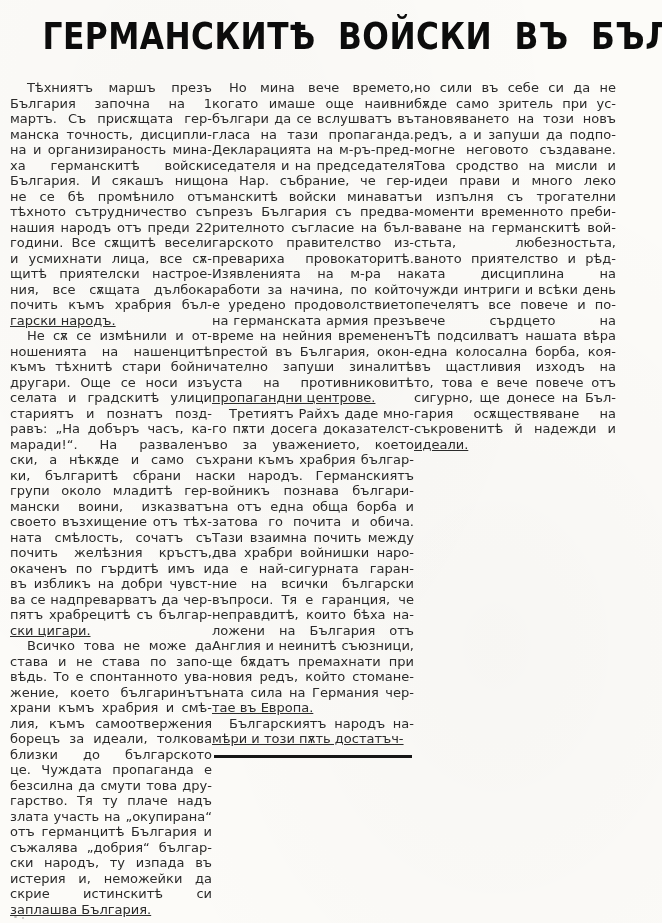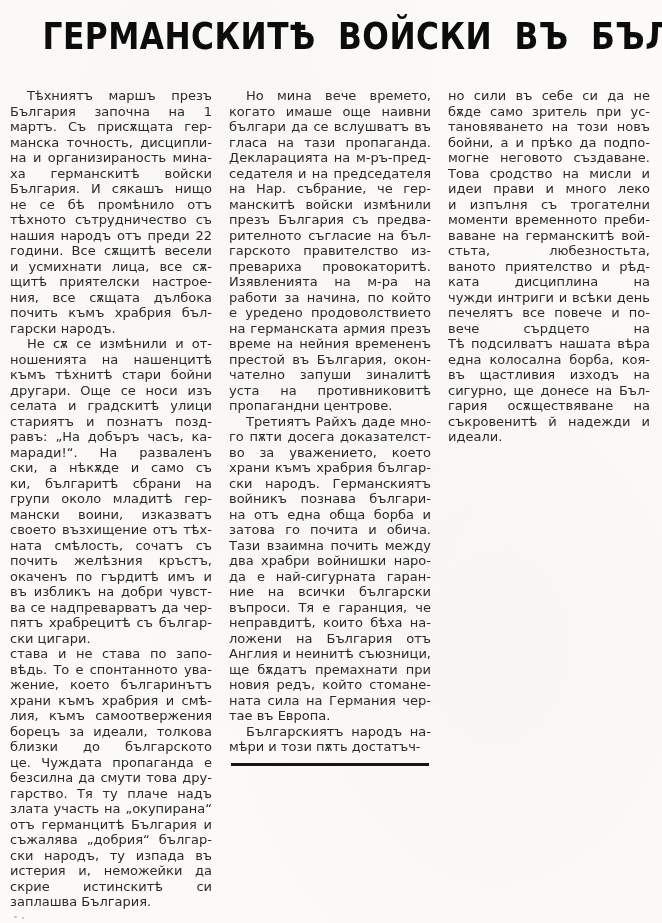--- a/index.html
+++ b/index.html
@@ -37,22 +37,21 @@
     line-height: 40px;
     color: #0c0c0c;
     letter-spacing: 0.5px;
     word-spacing: 12px;
     white-space: nowrap;
     transform: scaleX(0.92) scaleY(1.08);
     transform-origin: center top;
   }
   .columns {
     display: flex;
-    gap: 17px;
-    margin-top: 24px;
+    margin-top: 16px;
   }
   .col {
     width: 202px;
     flex: 0 0 202px;
   }
   .para {
     margin: 0;
   }
   .line {
     font-size: 13px;
@@ -62,20 +61,21 @@
     text-align-last: justify;
     white-space: normal;
     overflow: hidden;
     color: #2b2b2b;
   }
   .line.indent {
     padding-left: 17px;
   }
   .line.last {
     text-align-last: left;
+    text-decoration: underline;
   }
   .rule {
     border: none;
     border-top: 3px solid #161616;
     margin: 8px 2px 0 2px;
   }
   
   .speck {
     position: absolute;
     background: rgba(60,60,60,0.35);
@@ -125,20 +125,21 @@
           <div class="line">своето възхищение отъ тѣх-</div>
           <div class="line">ната смѣлость, сочатъ съ</div>
           <div class="line">почить желѣзния кръстъ,</div>
           <div class="line">окаченъ по гърдитѣ имъ и</div>
           <div class="line">въ избликъ на добри чувст-</div>
           <div class="line">ва се надпреварватъ да чер-</div>
           <div class="line">пятъ храбрецитѣ съ българ-</div>
           <div class="line last">ски цигари.</div>
         </div>
         <div class="para">
+          <div class="line indent">Всичко това не може да</div>
           <div class="line">става и не става по запо-</div>
           <div class="line">вѣдь. То е спонтанното ува-</div>
           <div class="line">жение, което българинътъ</div>
           <div class="line">храни къмъ храбрия и смѣ-</div>
           <div class="line">лия, къмъ самоотвержения</div>
           <div class="line">борецъ за идеали, толкова</div>
           <div class="line">близки до българското сърд-</div>
           <div class="line">це. Чуждата пропаганда е</div>
           <div class="line">безсилна да смути това дру-</div>
           <div class="line">гарство. Тя ту плаче надъ</div>
@@ -153,21 +154,21 @@
       </div>
       <div class="col">
         <div class="para">
           <div class="line indent">Но мина вече времето,</div>
           <div class="line">когато имаше още наивни</div>
           <div class="line">българи да се вслушватъ въ</div>
           <div class="line">гласа на тази пропаганда.</div>
           <div class="line">Декларацията на м-ръ-пред-</div>
           <div class="line">седателя и на председателя</div>
           <div class="line">на Нар. събрание, че гер-</div>
-          <div class="line">манскитѣ войски измѣнили</div>
+          <div class="line">манскитѣ войски минаватъ</div>
           <div class="line">презъ България съ предва-</div>
           <div class="line">рителното съгласие на бъл-</div>
           <div class="line">гарското правителство из-</div>
           <div class="line">превариха провокаторитѣ.</div>
           <div class="line">Изявленията на м-ра на вѫтр.</div>
           <div class="line">работи за начина, по който</div>
           <div class="line">е уредено продоволствието</div>
           <div class="line">на германската армия презъ</div>
           <div class="line">време на нейния времененъ</div>
           <div class="line">престой въ България, окон-</div>
@@ -201,36 +202,37 @@
           <div class="line indent">Българскиятъ народъ на-</div>
           <div class="line last">мѣри и този пѫть достатъч-</div>
         </div>
         <div class="rule"></div>
       </div>
       <div class="col">
         <div class="para">
           <div class="line">но сили въ себе си да не</div>
           <div class="line">бѫде само зритель при ус-</div>
           <div class="line">тановяването на този новъ</div>
-          <div class="line">бойни, а и прѣко да подпо-</div>
+          <div class="line">редъ, а и запуши да подпо-</div>
           <div class="line">могне неговото създаване.</div>
           <div class="line">Това сродство на мисли и</div>
           <div class="line">идеи прави и много леко</div>
           <div class="line">и изпълня съ трогателни</div>
           <div class="line">моменти временното преби-</div>
           <div class="line">ваване на германскитѣ вой-</div>
           <div class="line">стьта, любезностьта, нескри-</div>
           <div class="line">ваното приятелство и рѣд-</div>
           <div class="line">ката дисциплина на „дойчов-</div>
           <div class="line">чужди интриги и всѣки день</div>
           <div class="line">печелятъ все повече и по-</div>
           <div class="line">вече сърдцето на българина.</div>
           <div class="line">Тѣ подсилватъ нашата вѣра</div>
           <div class="line">една колосална борба, коя-</div>
           <div class="line">въ щастливия изходъ на</div>
+          <div class="line">то, това е вече повече отъ</div>
           <div class="line">сигурно, ще донесе на Бъл-</div>
           <div class="line">гария осѫществяване на най-</div>
           <div class="line">съкровенитѣ й надежди и</div>
           <div class="line last">идеали.</div>
         </div>
       </div>
     </div>
 </div>
 
 <div class="speck" style="left:14px; top:916px; width:3px; height:2px;"></div>

